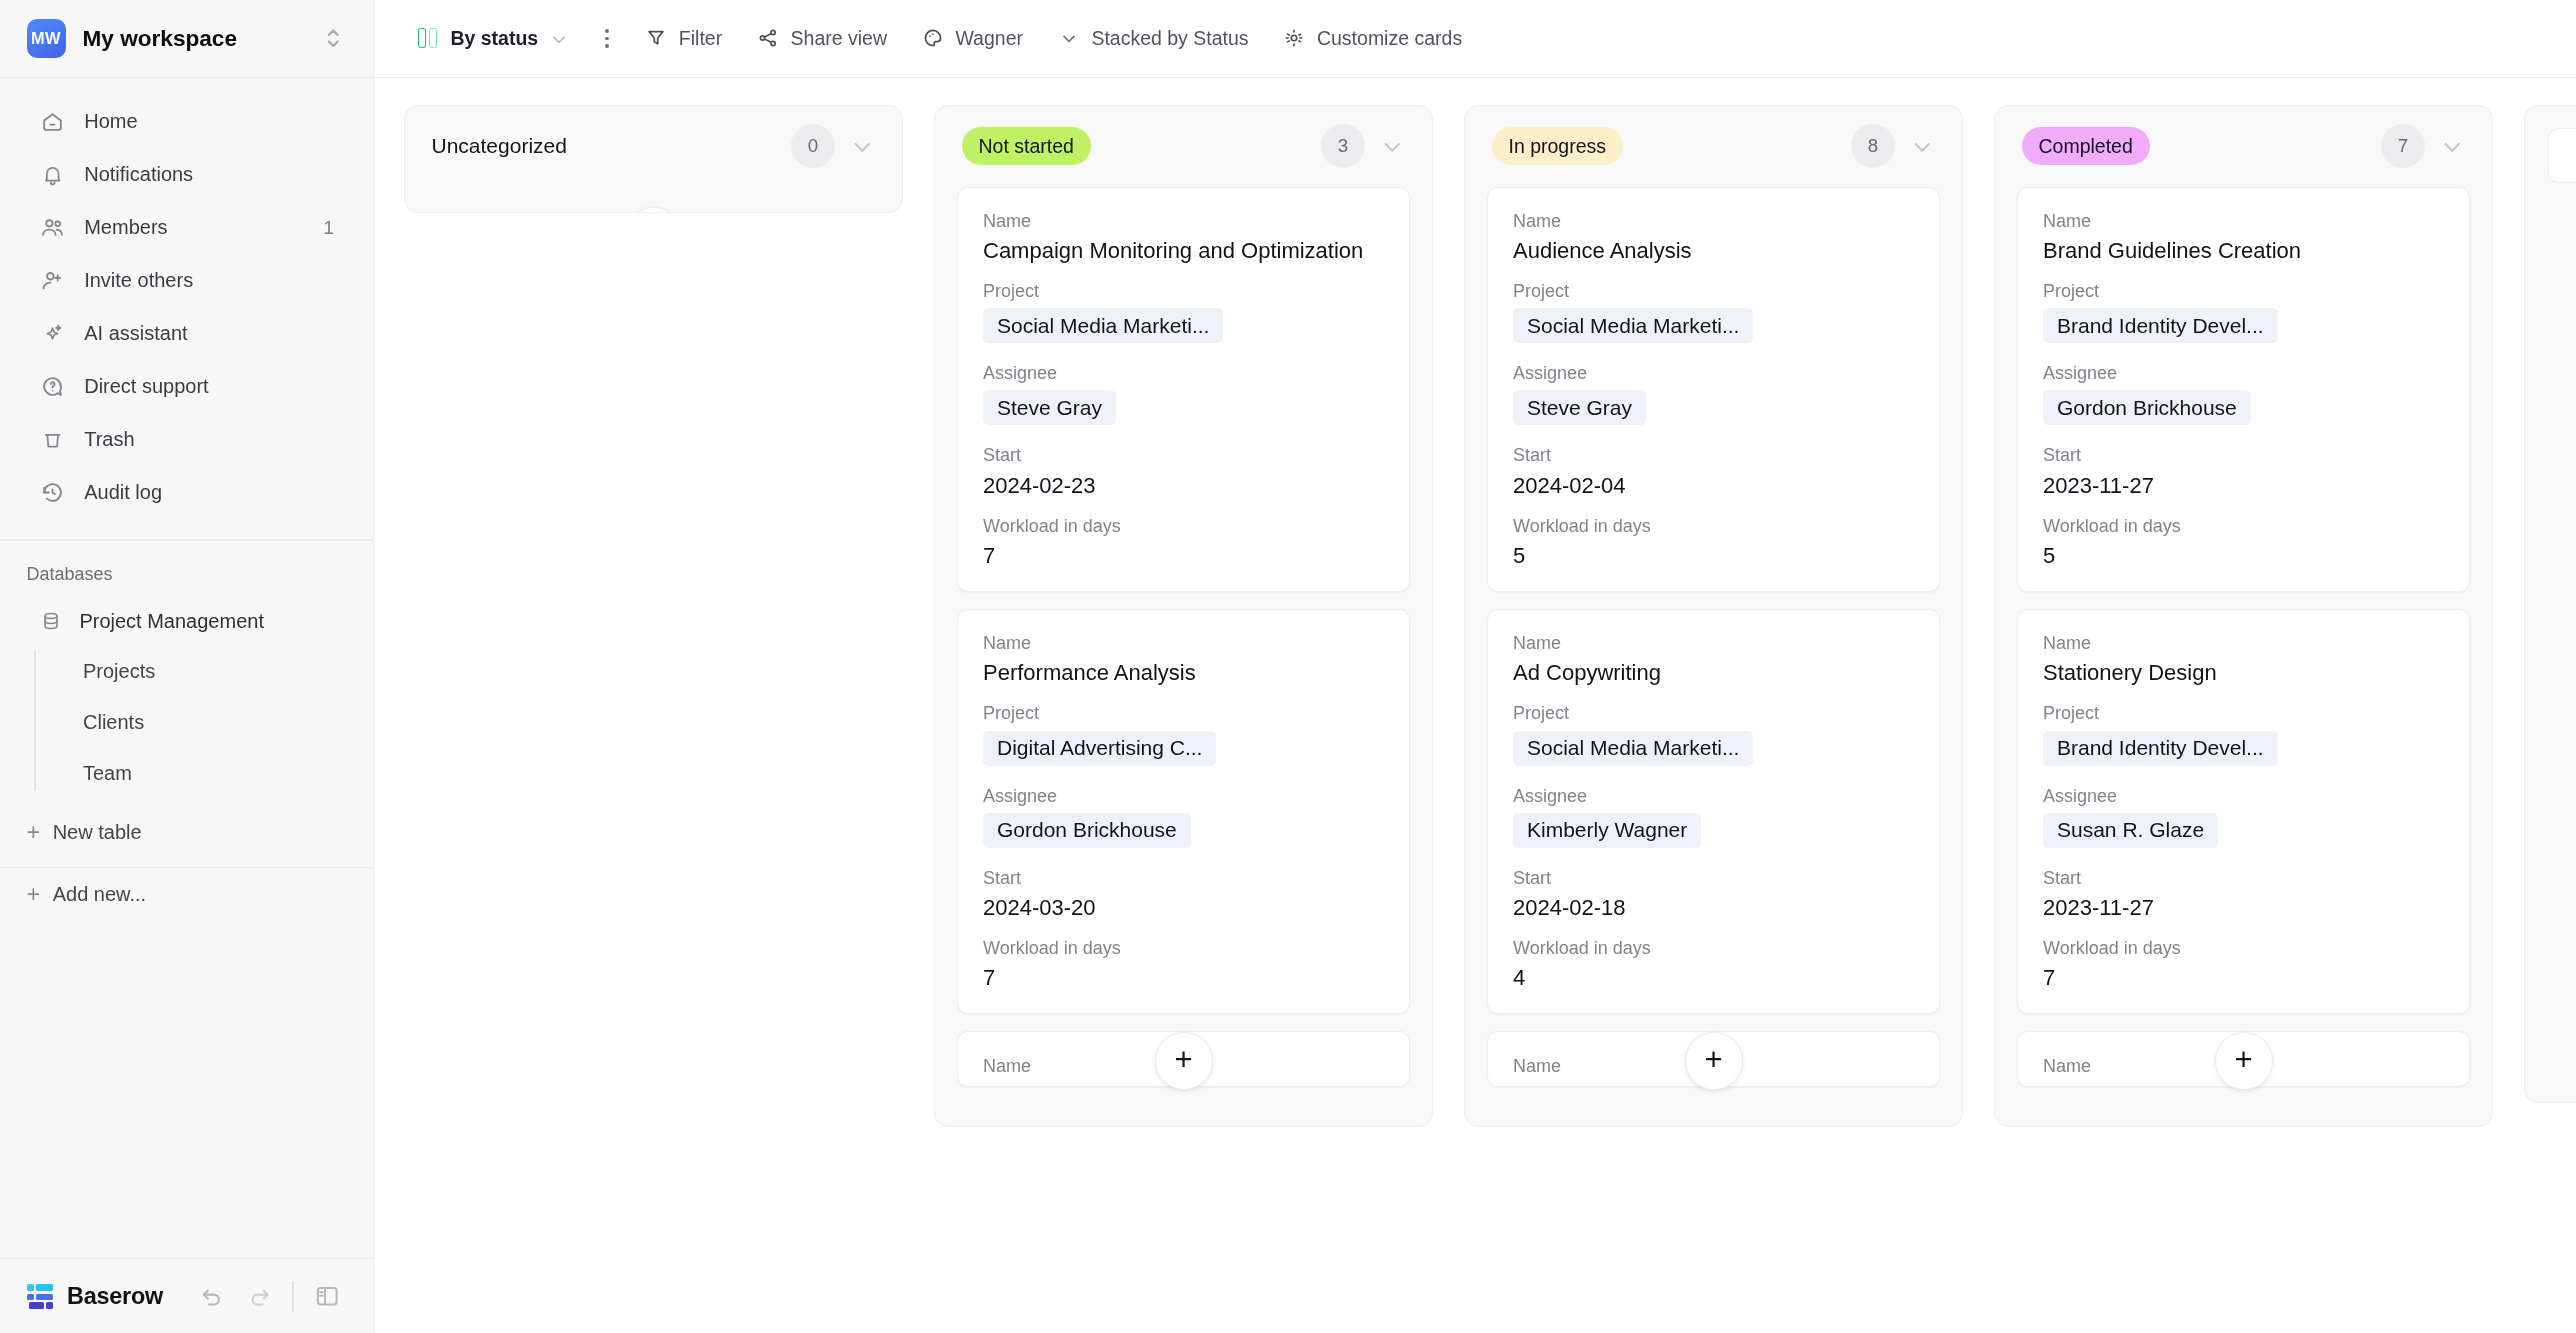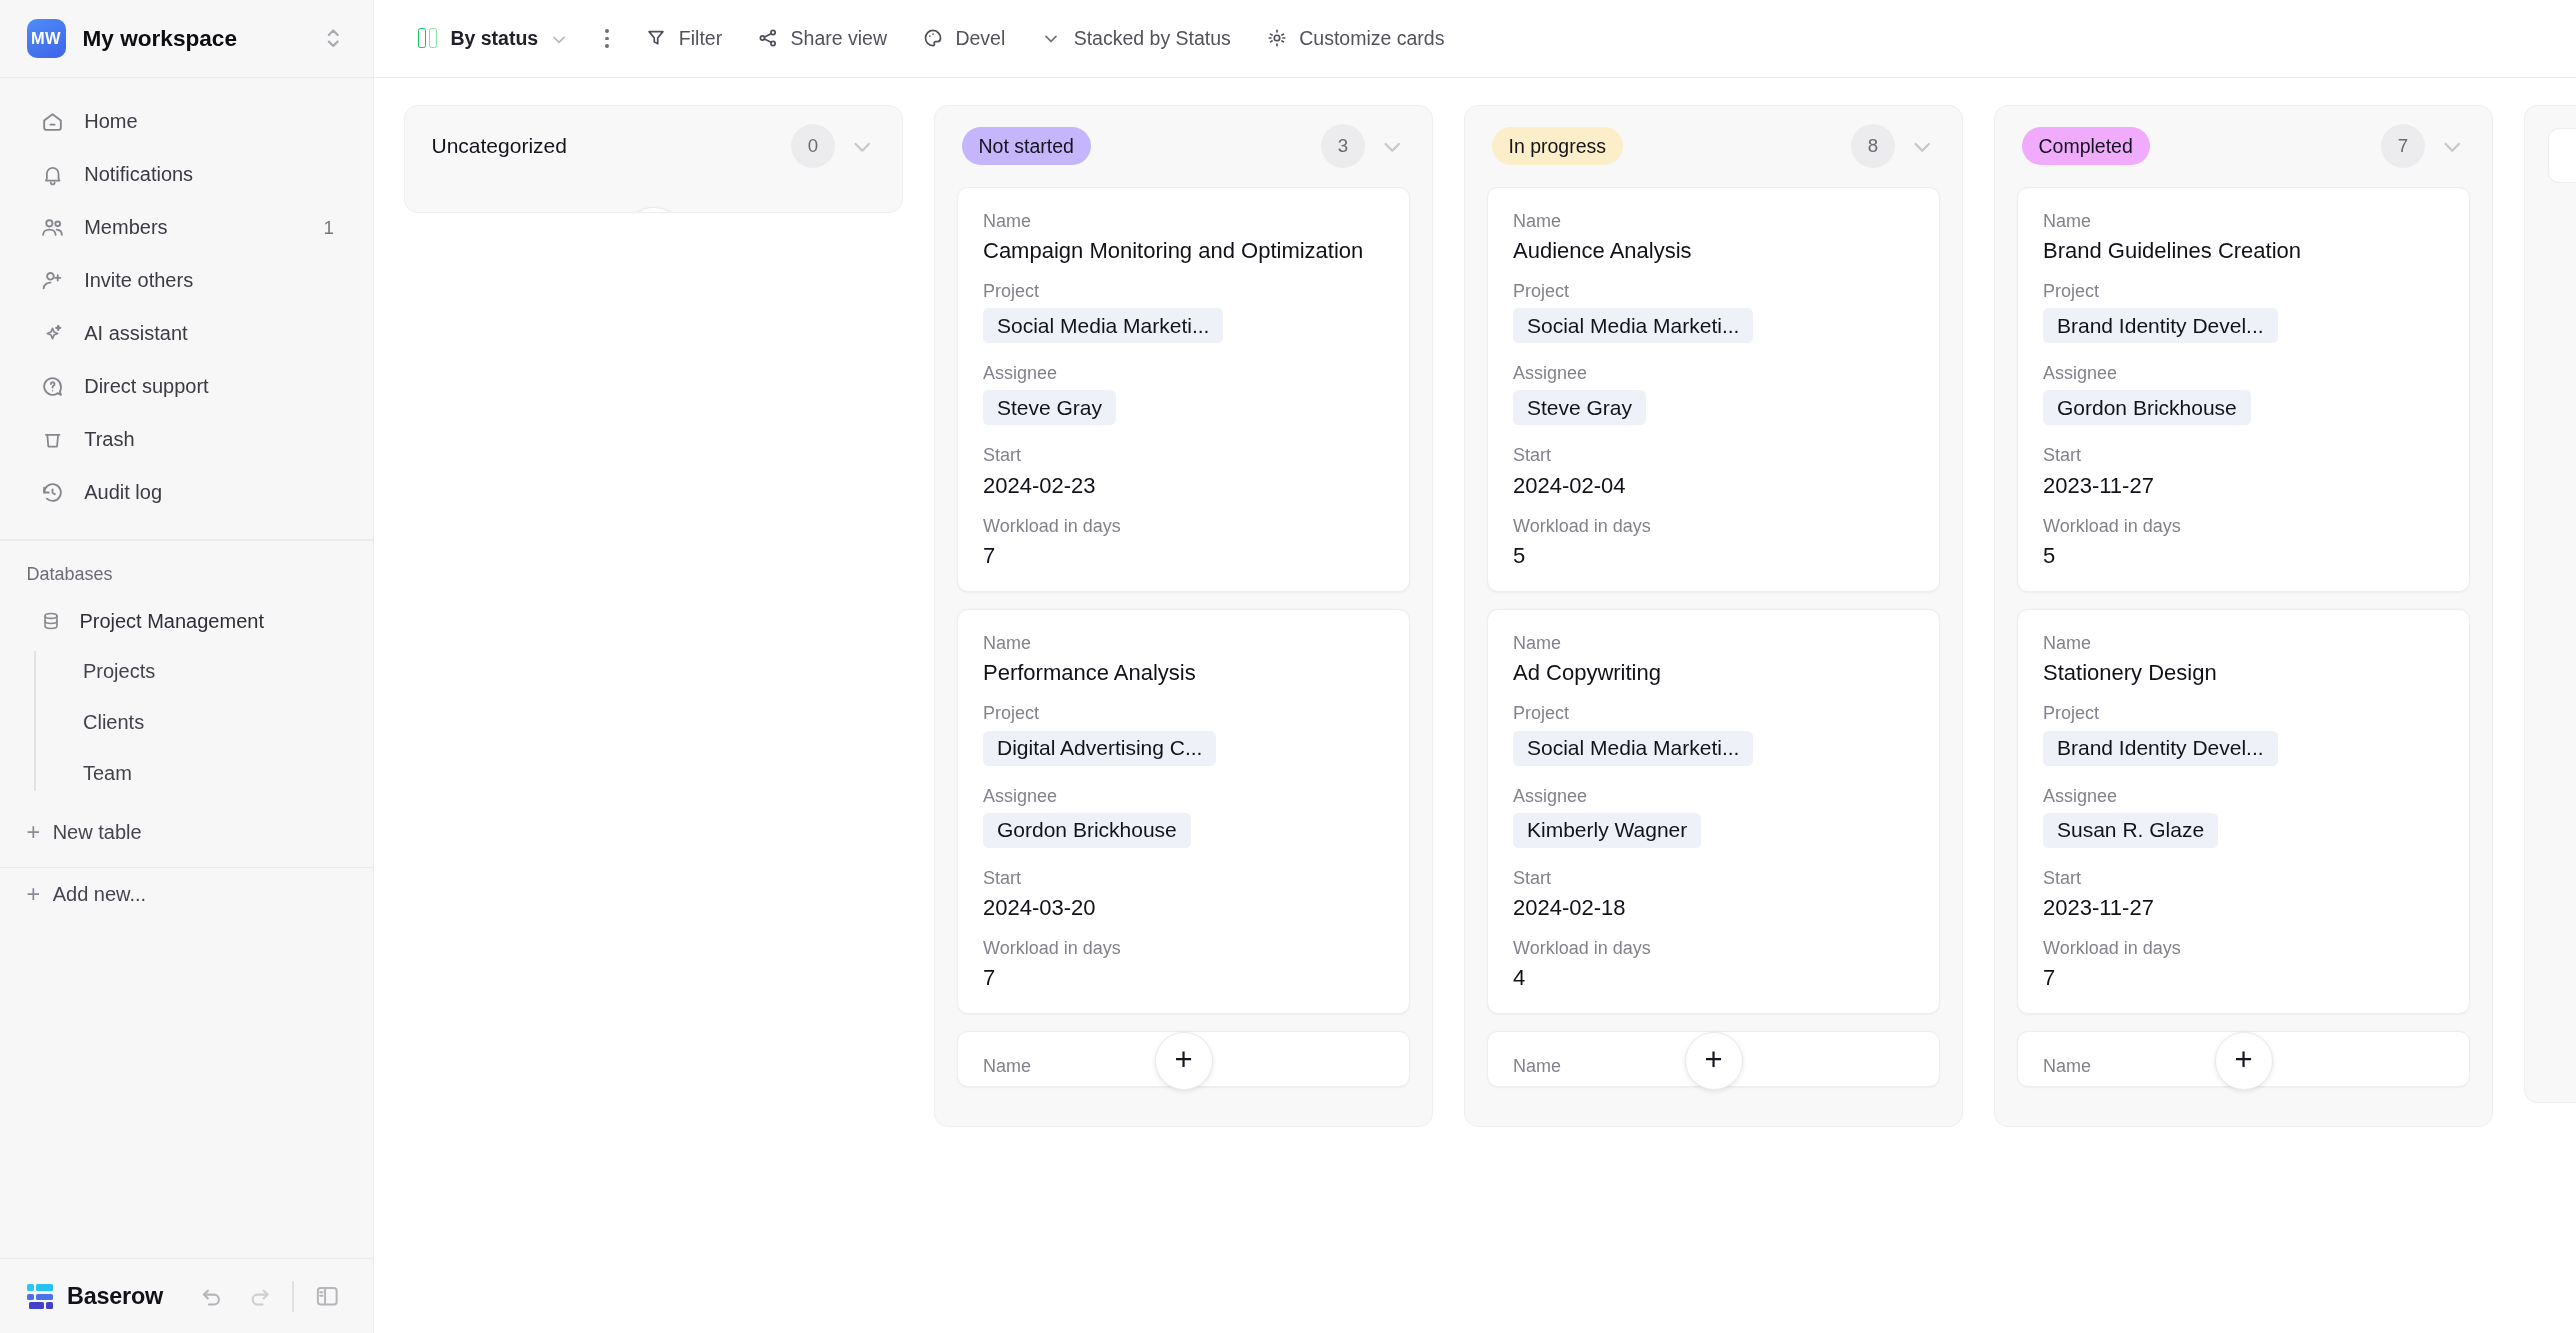--- a/index.html
+++ b/index.html
@@ -412,21 +412,21 @@
       </div>
 
       <div class="tb-item muted">
         <span class="tb-ico">
           <svg width="22" height="22" viewBox="0 0 24 24" fill="none" stroke="#4f4f59" stroke-width="1.9" stroke-linecap="round" stroke-linejoin="round">
             <path d="M12 3.8a8.2 8.2 0 1 0 0 16.4c1.3 0 1.8-1 1.4-2-.5-1.2.4-2.2 1.7-2.2h1.6c2 0 3.5-1.5 3.5-3.6A8.2 8.2 0 0 0 12 3.8z"></path>
             <circle cx="8.6" cy="10" r=".9" fill="#4f4f59" stroke="none"></circle>
               <circle cx="12" cy="7.8" r=".9" fill="#4f4f59" stroke="none"></circle>
           </svg>
         </span>
-        <span>Devel</span>
+        <span>Wagner</span>
       </div>
 
       <div class="tb-item muted">
         <span class="tb-ico">
           <svg width="20" height="20" viewBox="0 0 24 24" fill="none" stroke="#70707a" stroke-width="2" stroke-linecap="round" stroke-linejoin="round">
               <polyline points="6 10 12 16 18 10"></polyline>
             </svg>
         </span>
         <span>Stacked by Status</span>
       </div>
@@ -455,21 +455,21 @@
           </span>
         </div>
         <div class="fab-wrap">
           <div class="fab">+</div>
         </div>
       </div>
 
       <div class="column">
         <div class="col-head">
           <span class="col-title">
-            <span class="chip" style="background:#c4b5fd">Not started</span>
+            <span class="chip" style="background:#bef264">Not started</span>
           </span>
           <span class="count-pill">3</span>
           <span class="col-chev">
             <svg width="26.5" height="26.5" viewBox="0 0 24 24" fill="none" stroke="#8b8b95" stroke-width="2" stroke-linecap="round" stroke-linejoin="round">
                 <polyline points="6 10 12 16 18 10"></polyline>
               </svg>
           </span>
         </div>
         <div class="col-clip">
           <div class="col-body">

